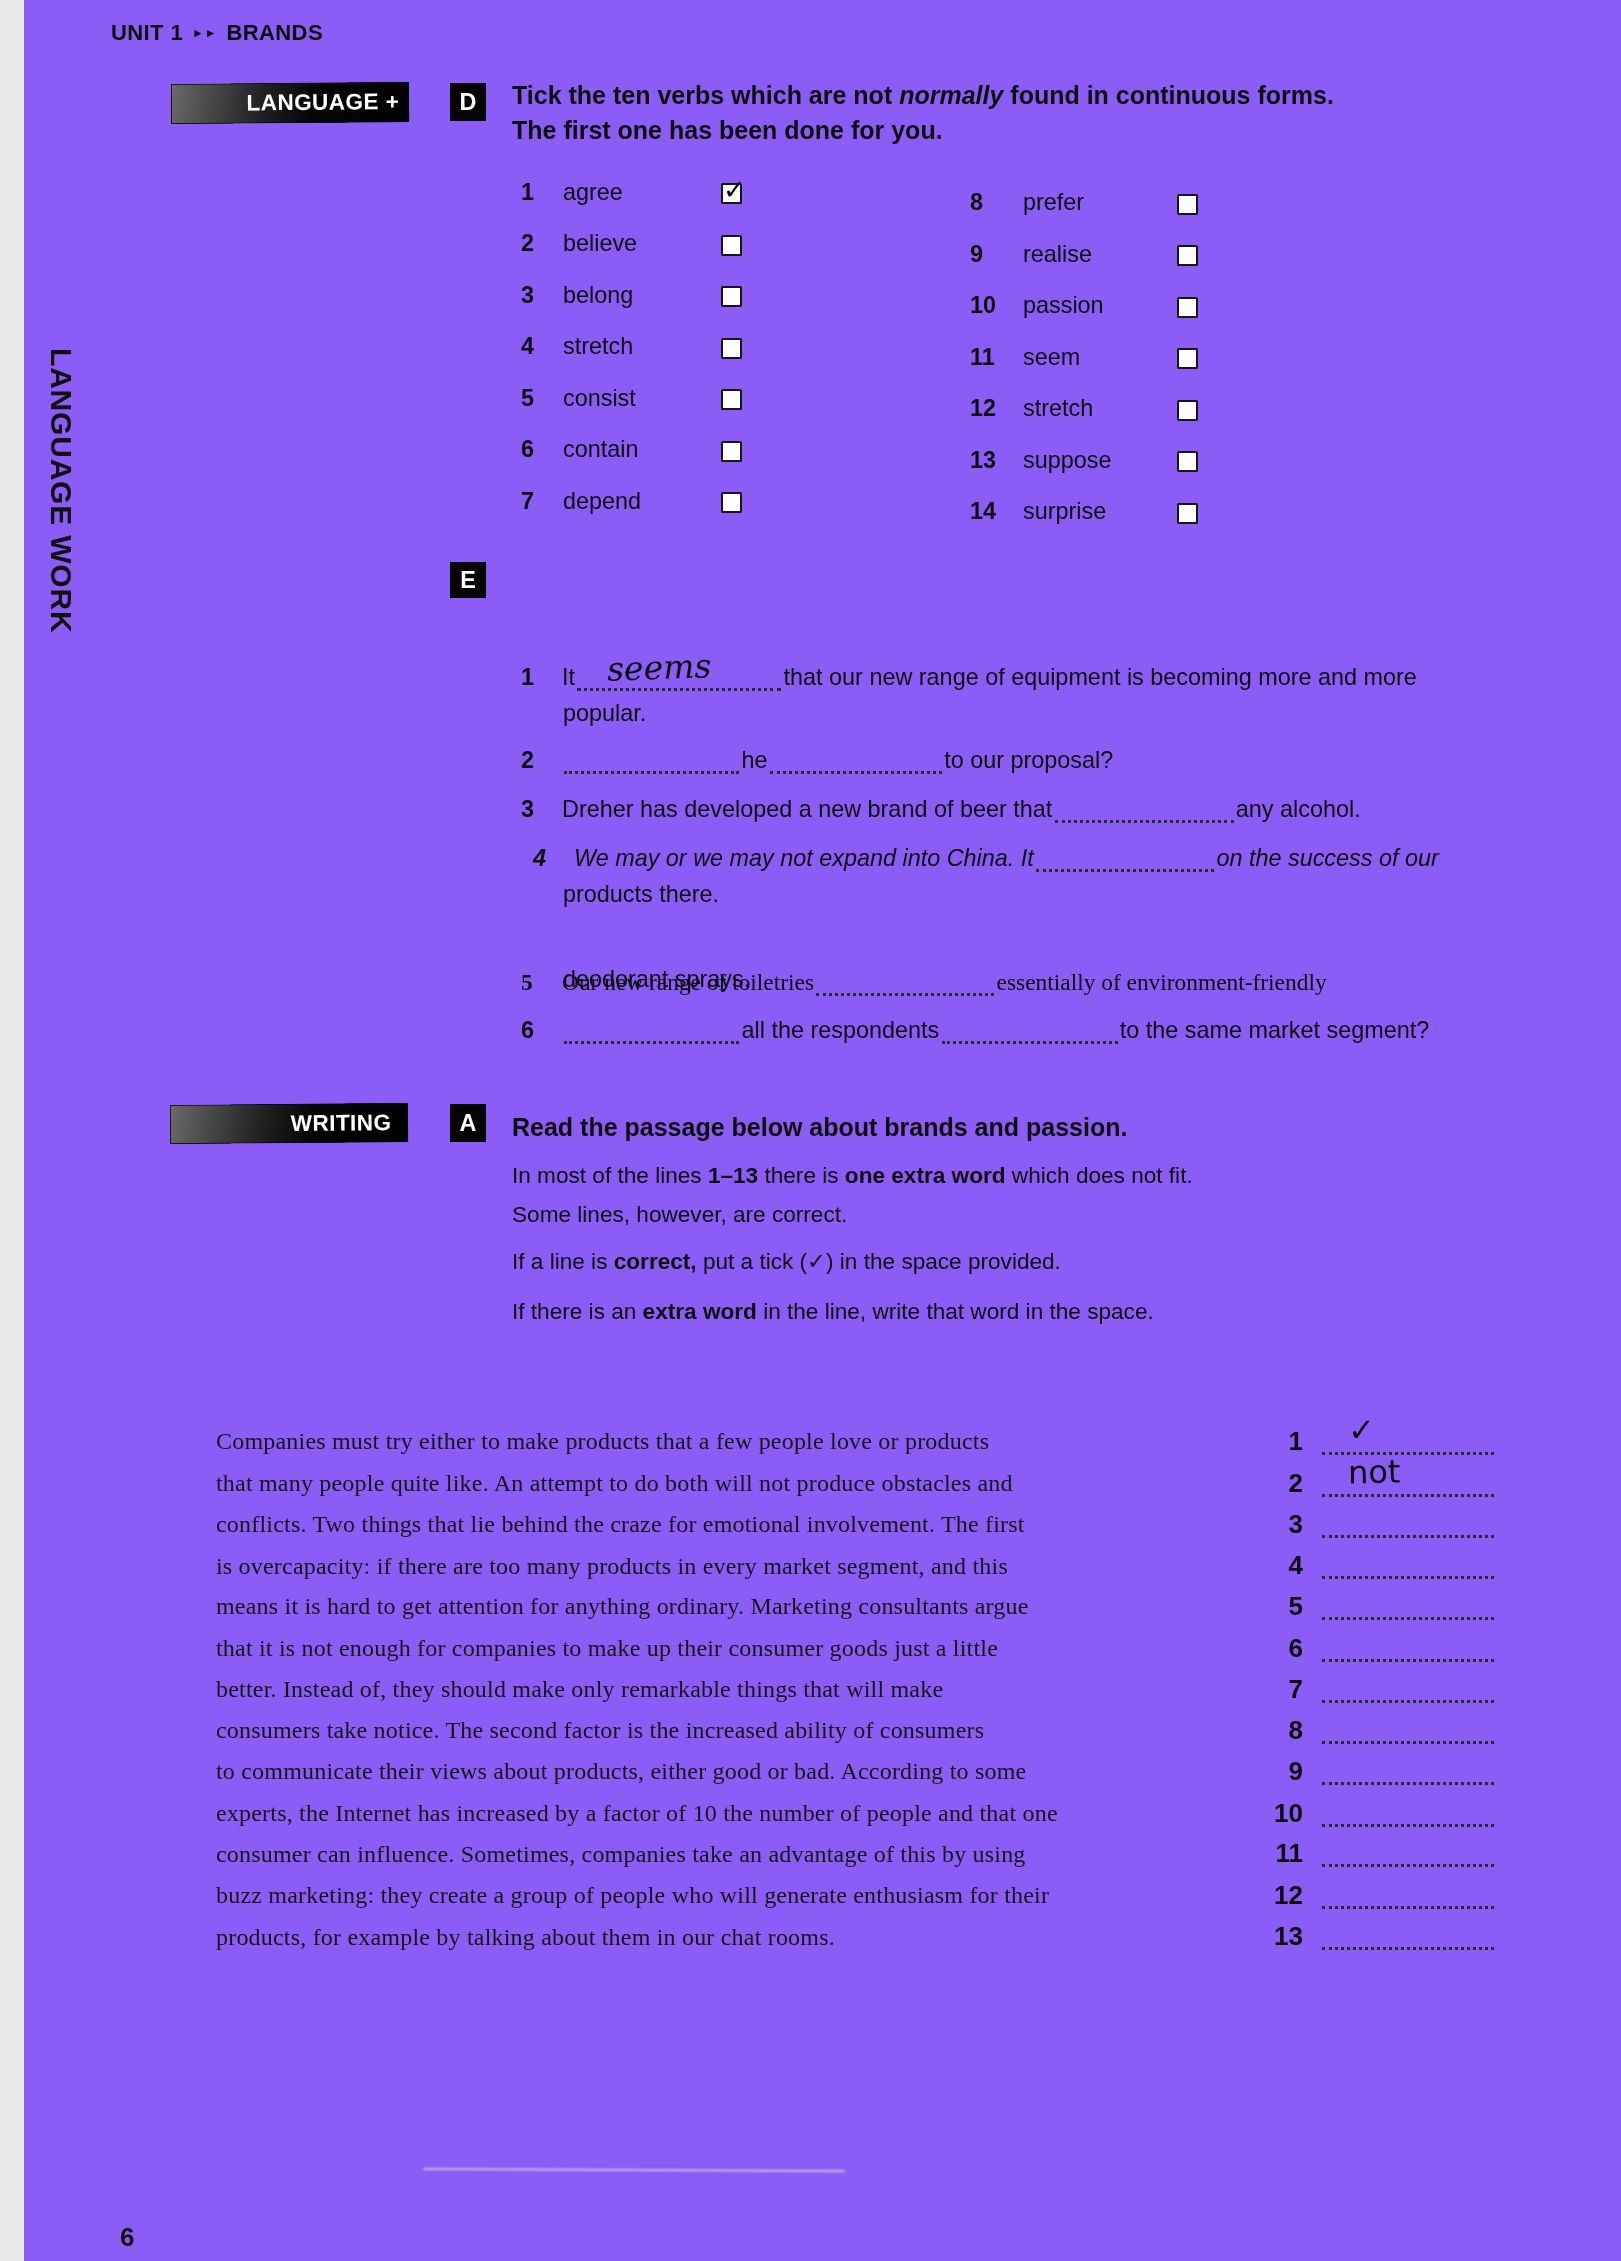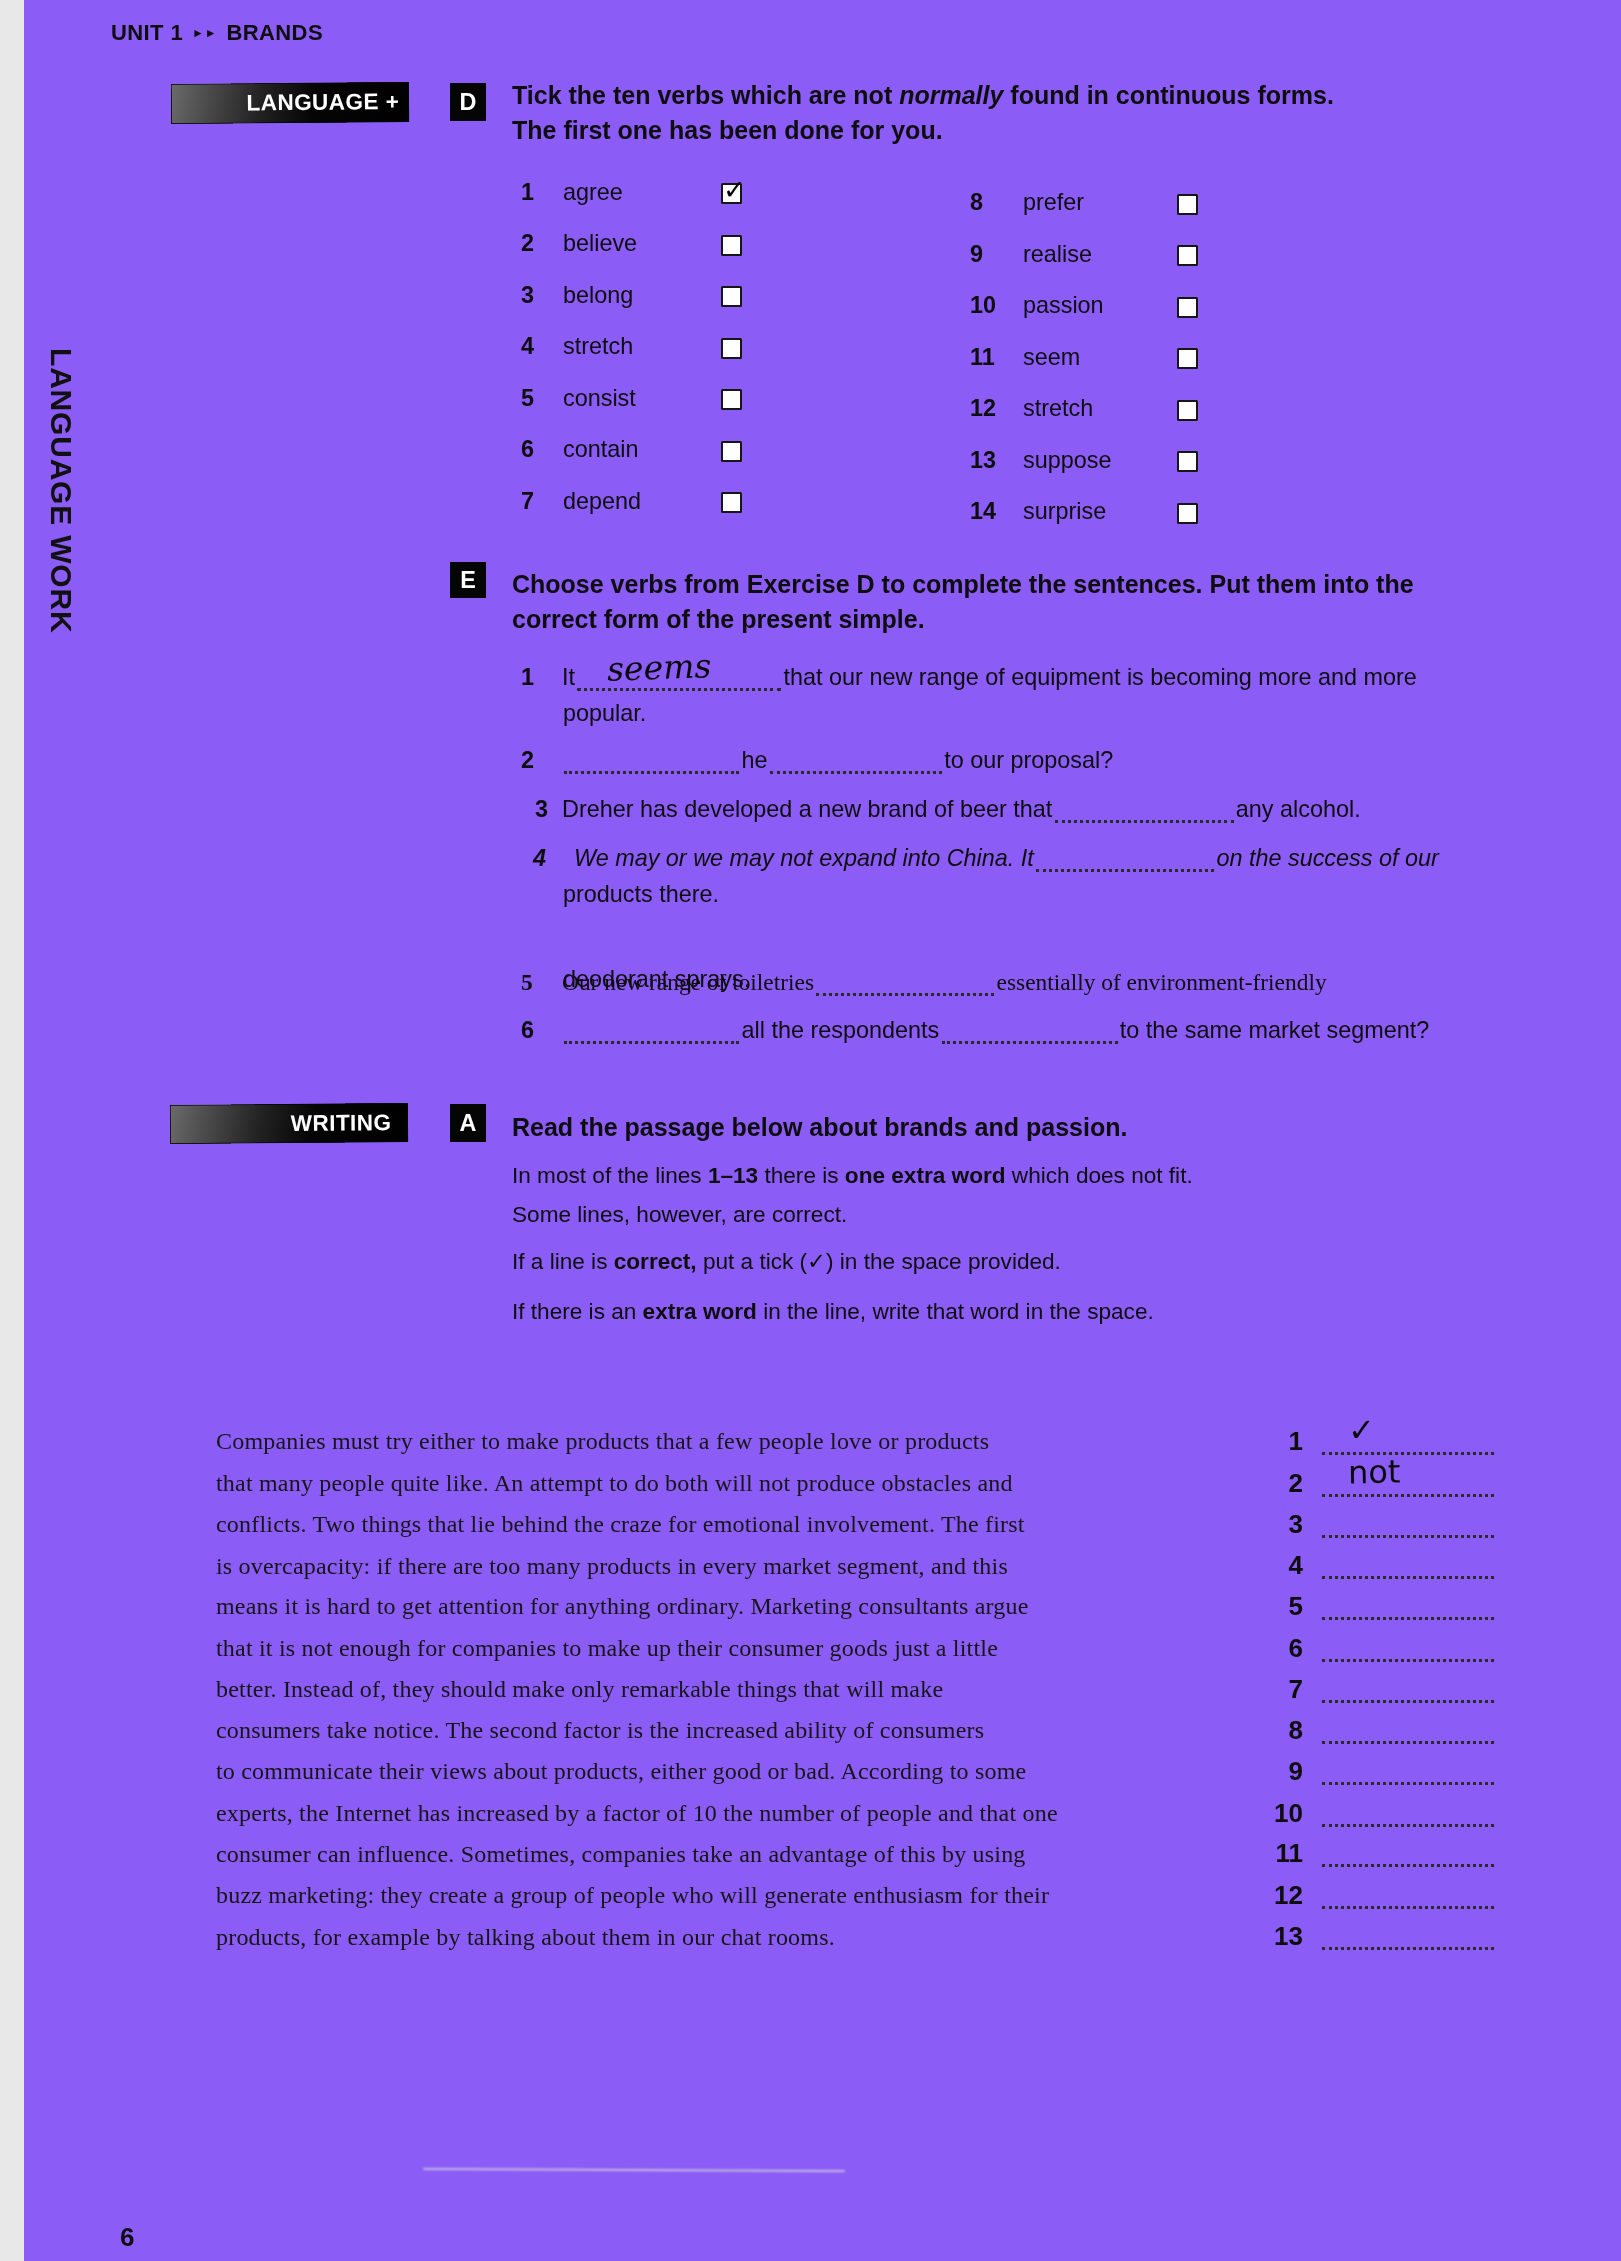--- a/index.html
+++ b/index.html
@@ -128,29 +128,25 @@
       <div class="checkbox" style="left: 1153px; top: 400px;"></div>
       <div class="abs verb-num" style="left: 946px; top: 447px;">13</div>
       <div class="abs verb-word" style="left: 999px; top: 447px;">suppose</div>
       <div class="checkbox" style="left: 1153px; top: 451px;"></div>
       <div class="abs verb-num" style="left: 946px; top: 498px;">14</div>
       <div class="abs verb-word" style="left: 999px; top: 498px;">surprise</div>
       <div class="checkbox" style="left: 1153px; top: 503px;"></div>
     </div>
 
   <div class="abs letter-badge" style="left:426px;top:562px;height:36px;">E</div>
-  <div class="abs ex-heading" style="left:488px;top:567px;">
-    <div class="nowrap">Choose verbs from Exercise D to complete the sentences. Put them into the</div>
-    <div class="nowrap">correct form of the present simple.</div>
-  </div>
   <div id="sentences">
       <div class="abs body-line" style="left: 497px; top: 664px;"><span class="num-b">1</span><span>It</span><span class="gap" style="width: 204px;"><span class="hand">seems</span></span><span>that our new range of equipment is becoming more and more</span></div>
       <div class="abs body-line" style="left: 539px; top: 700px;"><span>popular.</span></div>
       <div class="abs body-line" style="left: 497px; top: 747px;"><span class="num-b">2</span><span class="gap" style="width: 175px;"></span><span>he</span><span class="gap" style="width: 172px;"></span><span>to our proposal?</span></div>
-      <div class="abs body-line" style="left: 497px; top: 796px; text-align: center;"><span class="num-b">3</span><span>Dreher has developed a new brand of beer that</span><span class="gap" style="width: 179px;"></span><span>any alcohol.</span></div>
+      <div class="abs body-line" style="left: 497px; top: 796px;"><span class="num-b">3</span><span>Dreher has developed a new brand of beer that</span><span class="gap" style="width: 179px;"></span><span>any alcohol.</span></div>
       <div class="abs body-line" style="left: 509px; top: 845px; font-style: italic;"><span class="num-b">4</span><span>We may or we may not expand into China. It</span><span class="gap" style="width: 178px;"></span><span>on the success of our</span></div>
       <div class="abs body-line" style="left: 539px; top: 881px;"><span>products there.</span></div>
       <div class="abs body-line" style="left: 497px; top: 969px; font-family: Liberation Serif, serif;"><span class="num-b">5</span><span>Our new range of toiletries</span><span class="gap" style="width: 178px;"></span><span>essentially of environment-friendly</span></div>
       <div class="abs body-line" style="left: 539px; top: 966px;"><span>deodorant sprays.</span></div>
       <div class="abs body-line" style="left: 497px; top: 1017px;"><span class="num-b">6</span><span class="gap" style="width: 175px;"></span><span>all the respondents</span><span class="gap" style="width: 176px;"></span><span>to the same market segment?</span></div>
     </div>
 
   <div class="abs bar-badge" style="left:146px;top:1104px;width:238px;height:39px;padding-right:16.6px;box-sizing:border-box;">WRITING</div>
 
   <div class="abs letter-badge" style="left:426px;top:1104px;">A</div>

